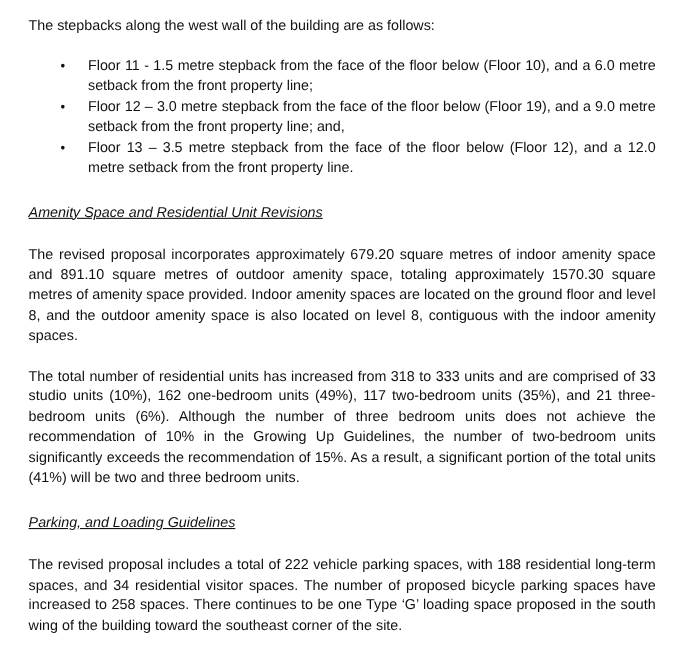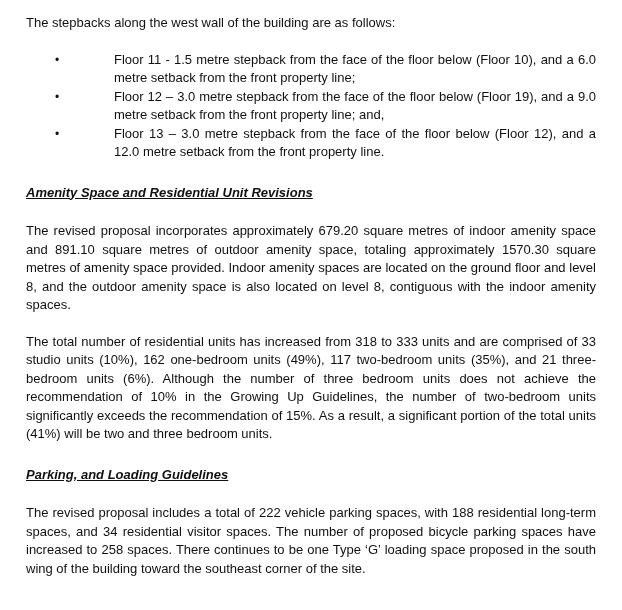--- a/index.html
+++ b/index.html
@@ -41,25 +41,24 @@
   }
   .bullet-marker {
     flex: 0 0 54px;
     box-sizing: border-box;
     padding-left: 29px;
     font-size: 12px;
   }
   .bullet-text {
     flex: 1 1 auto;
     text-align: justify;
-    margin-left: 34px;
   }
   .section-heading {
     font-size: 13px;
-    font-weight: bold;
+    font-weight: normal;
     font-style: italic;
     text-decoration: underline;
     line-height: 18.5px;
     margin: 22px 0 20px 0;
   }
 </style>
 </head>
 <body>
 
 <div class="page">
@@ -70,21 +69,21 @@
     <li class="bullet-item">
       <span class="bullet-marker">•</span>
       <span class="bullet-text">Floor 11 - 1.5 metre stepback from the face of the floor below (Floor 10), and a 6.0 metre setback from the front property line;</span>
     </li>
     <li class="bullet-item">
       <span class="bullet-marker">•</span>
       <span class="bullet-text">Floor 12 – 3.0 metre stepback from the face of the floor below (Floor 19), and a 9.0 metre setback from the front property line; and,</span>
     </li>
     <li class="bullet-item">
       <span class="bullet-marker">•</span>
-      <span class="bullet-text">Floor 13 – 3.0 metre stepback from the face of the floor below (Floor 12), and a 12.0 metre setback from the front property line.</span>
+      <span class="bullet-text">Floor 13 – 3.5 metre stepback from the face of the floor below (Floor 12), and a 12.0 metre setback from the front property line.</span>
     </li>
   </ul>
 
   <h2 class="section-heading">Amenity Space and Residential Unit Revisions</h2>
 
   <p class="para">The revised proposal incorporates approximately 679.20 square metres of indoor amenity space and 891.10 square metres of outdoor amenity space, totaling approximately 1570.30 square metres of amenity space provided. Indoor amenity spaces are located on the ground floor and level 8, and the outdoor amenity space is also located on level 8, contiguous with the indoor amenity spaces.</p>
 
   <p class="para">The total number of residential units has increased from 318 to 333 units and are comprised of 33 studio units (10%), 162 one-bedroom units (49%), 117 two-bedroom units (35%), and 21 three-bedroom units (6%). Although the number of three bedroom units does not achieve the recommendation of 10% in the Growing Up Guidelines, the number of two-bedroom units significantly exceeds the recommendation of 15%. As a result, a significant portion of the total units (41%) will be two and three bedroom units.</p>
 
   <h2 class="section-heading">Parking, and Loading Guidelines</h2>

